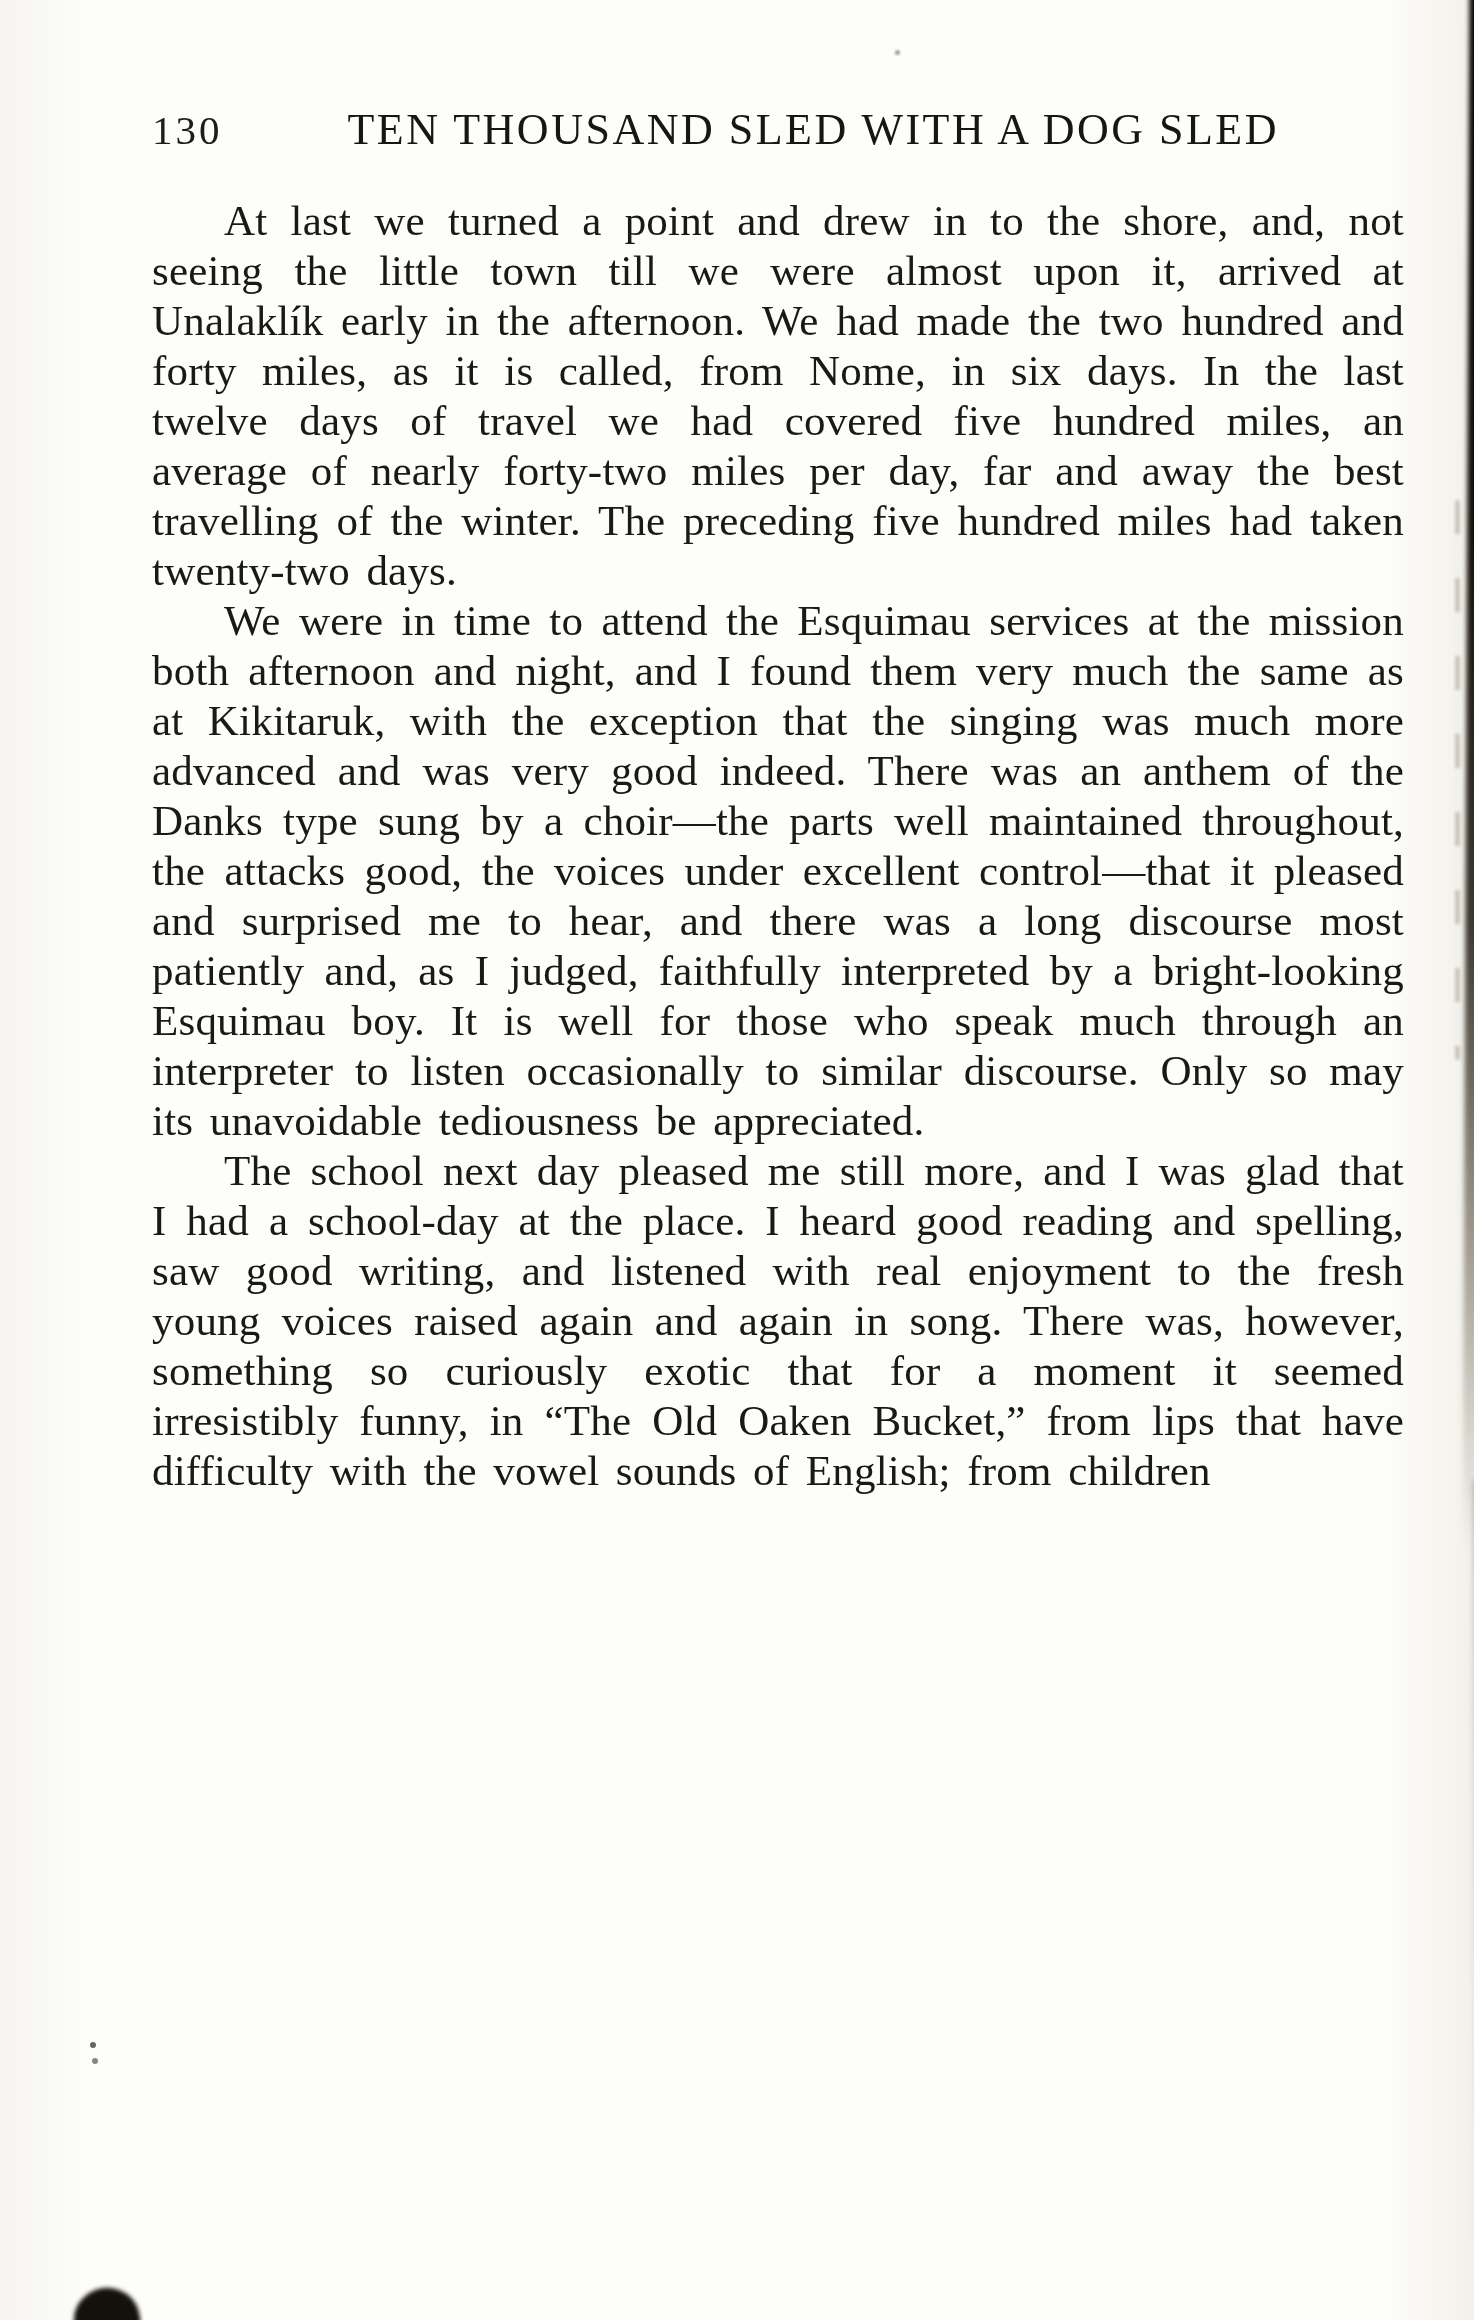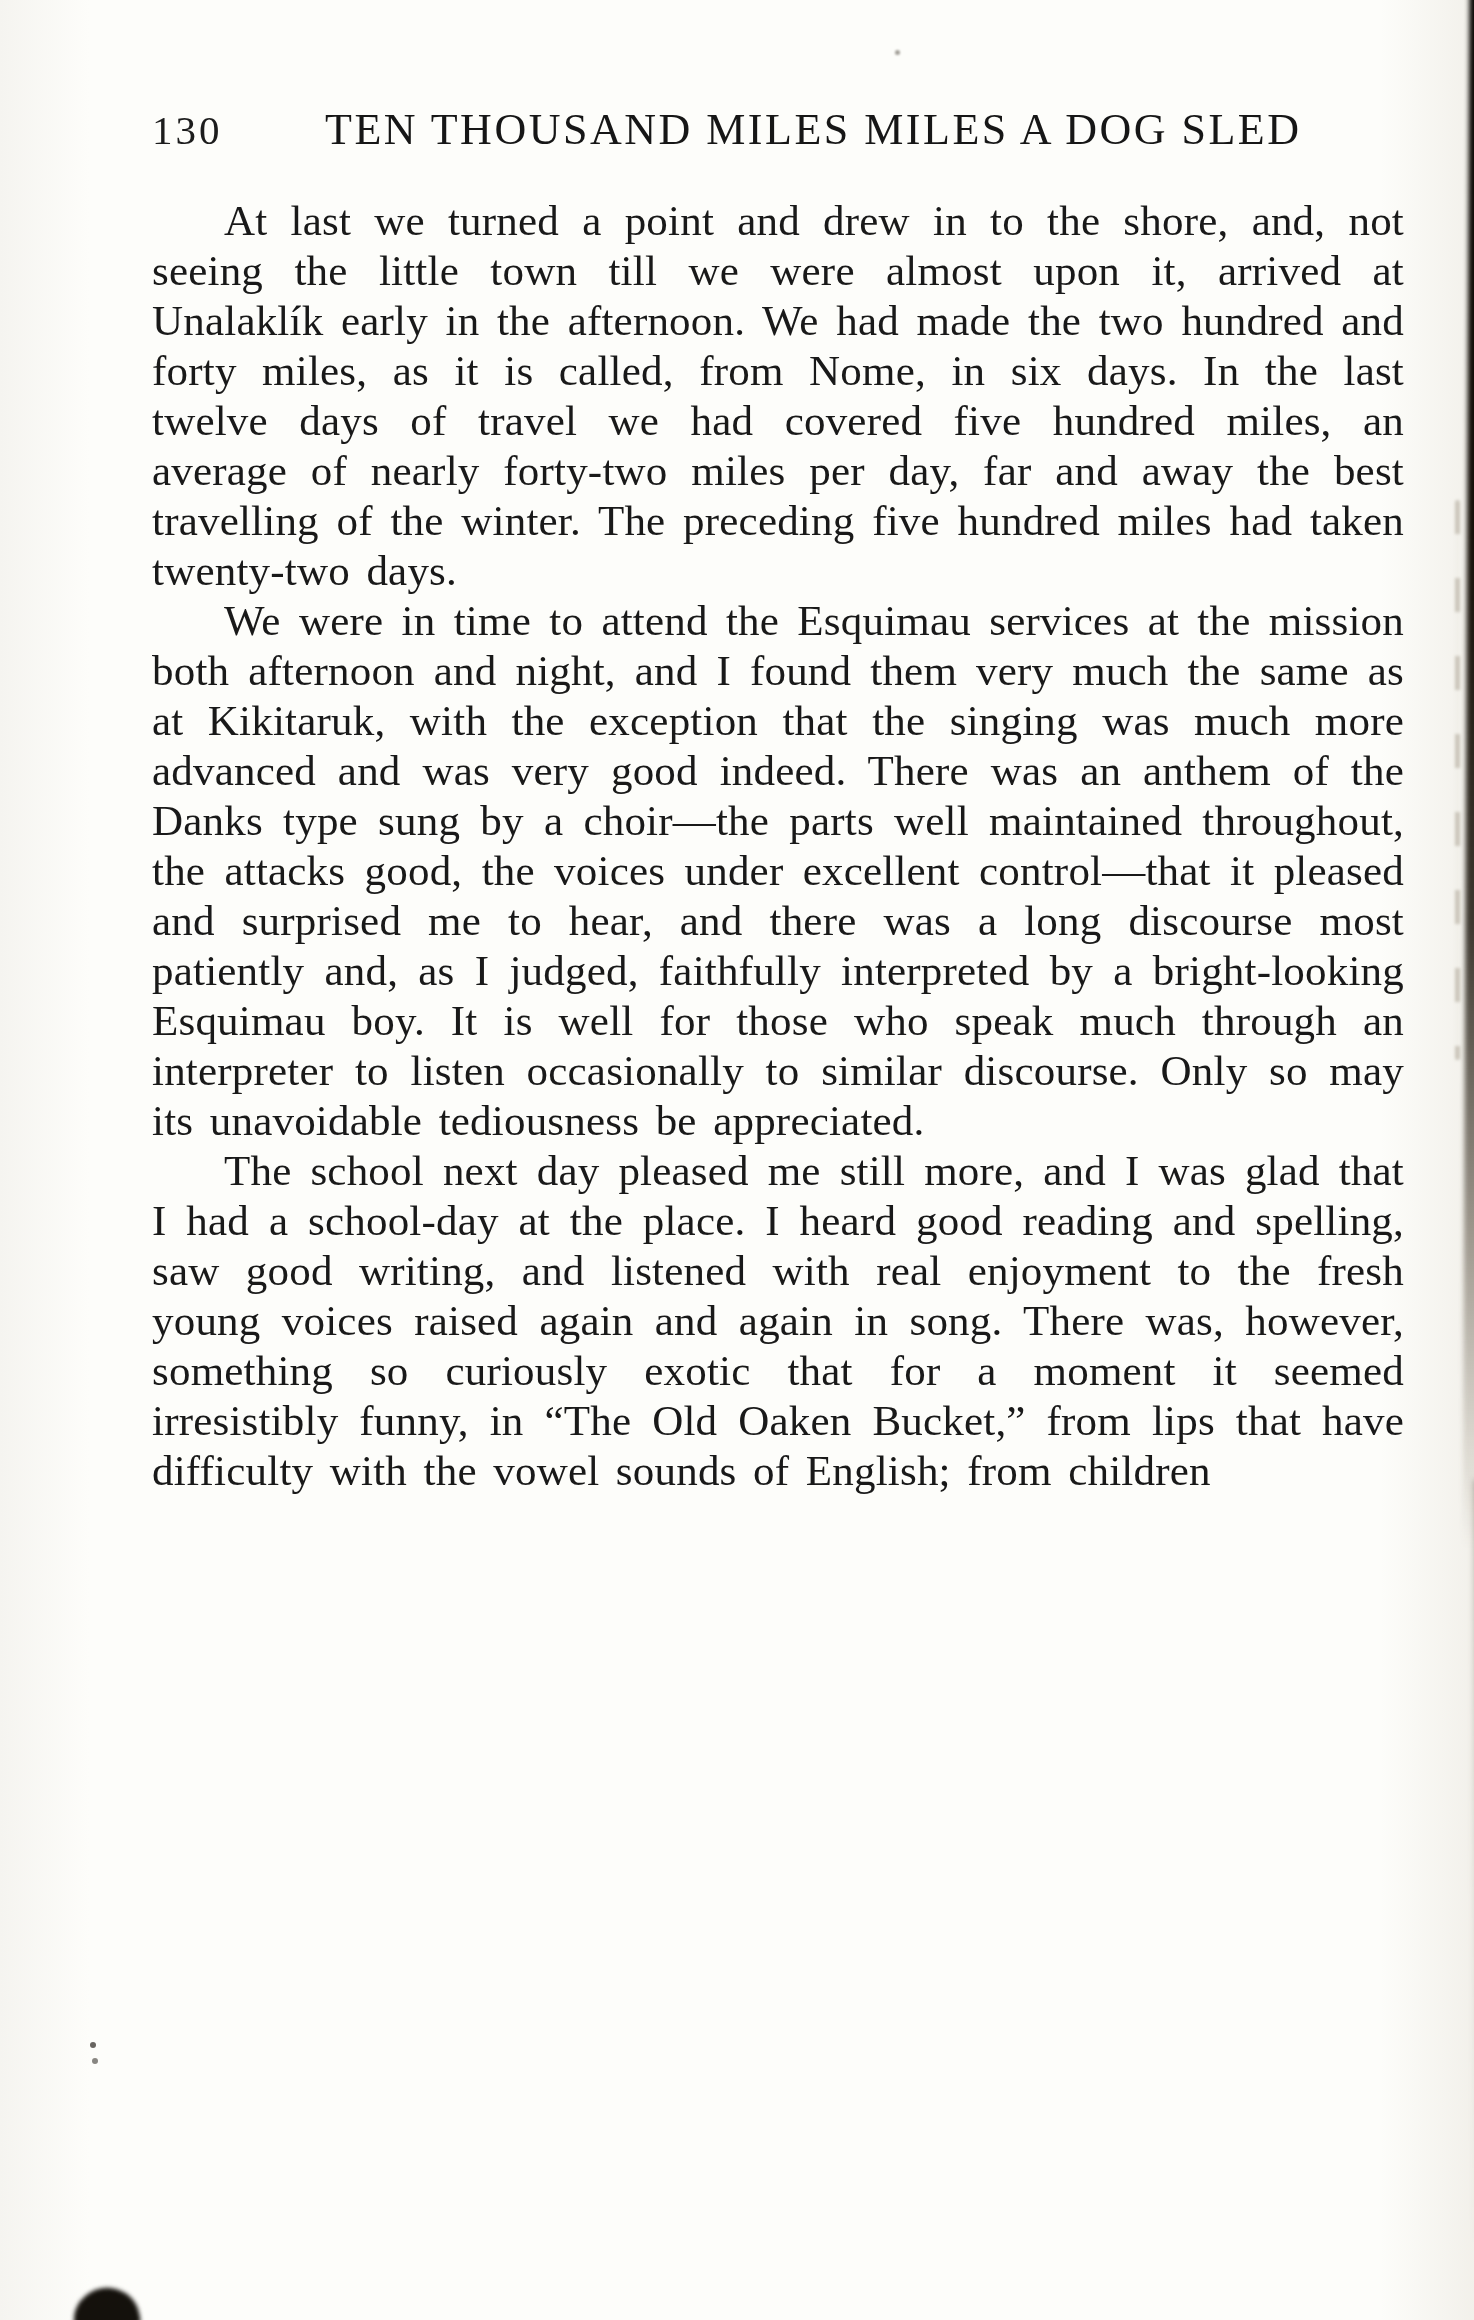--- a/index.html
+++ b/index.html
@@ -133,21 +133,21 @@
     filter: blur(1px);
   }
 </style>
 </head>
 <body>
 
 <div class="page">
 
   <div class="header">
     <span class="page-number">130</span>
-    <span class="running-title">TEN THOUSAND MILES MILES A DOG SLED</span>
+    <span class="running-title">TEN THOUSAND SLED WITH A DOG SLED</span>
   </div>
 
   <div class="text-block">
     <p>At last we turned a point and drew in to the shore, and, not seeing the little town till we were almost upon it, arrived at Unalaklík early in the afternoon. We had made the two hundred and forty miles, as it is called, from Nome, in six days. In the last twelve days of travel we had covered five hundred miles, an average of nearly forty-two miles per day, far and away the best travelling of the winter. The preceding five hundred miles had taken twenty-two days.</p>
     <p>We were in time to attend the Esquimau services at the mission both afternoon and night, and I found them very much the same as at Kikitaruk, with the exception that the singing was much more advanced and was very good indeed. There was an anthem of the Danks type sung by a choir—the parts well maintained throughout, the attacks good, the voices under excellent control—that it pleased and surprised me to hear, and there was a long discourse most patiently and, as I judged, faithfully interpreted by a bright-looking Esquimau boy. It is well for those who speak much through an interpreter to listen occasionally to similar discourse. Only so may its unavoidable tediousness be appreciated.</p>
     <p>The school next day pleased me still more, and I was glad that I had a school-day at the place. I heard good reading and spelling, saw good writing, and listened with real enjoyment to the fresh young voices raised again and again in song. There was, however, something so curiously exotic that for a moment it seemed irresistibly funny, in “The Old Oaken Bucket,” from lips that have difficulty with the vowel sounds of English; from children</p>
   </div>
 
   <div class="artifact-right-dark"></div>
   <div class="artifact-right-faint"></div>

